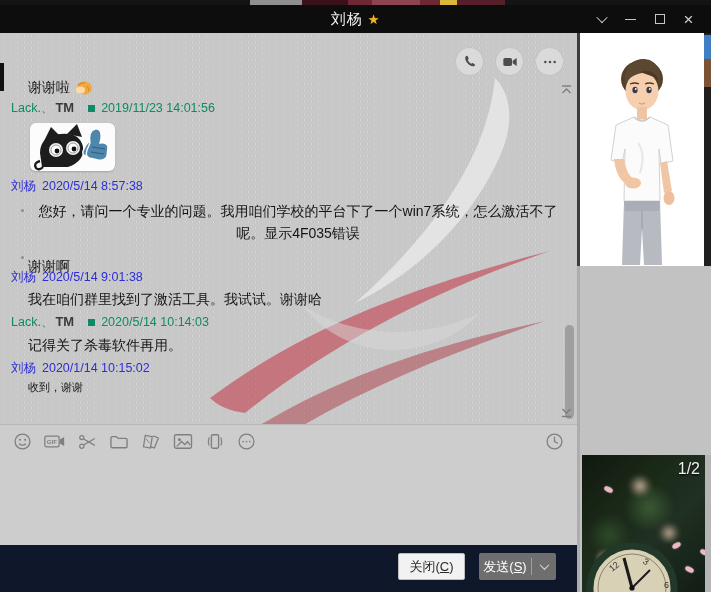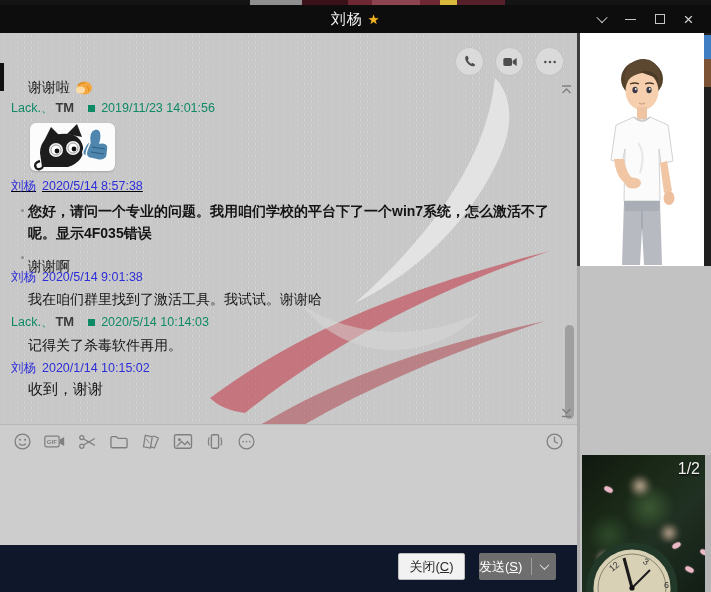--- a/index.html
+++ b/index.html
@@ -47,24 +47,24 @@
     letter-spacing:3px; color:rgba(235,235,235,.85);
     text-shadow:0 1px 0 rgba(120,120,120,.7), 0 -1px 0 rgba(255,255,255,.9); }
 
   
   .hdr-actions { position:absolute; top:15px; left:456px; display:flex; gap:13px; }
   .hdr-btn { width:27px; height:27px; border-radius:50%; background:#dadada;
     display:flex; align-items:center; justify-content:center; cursor:pointer;
     box-shadow:0 0 0 .5px rgba(0,0,0,.05); }
 
   
-  .msg, .meta { position:absolute; white-space:nowrap; }
+  .msg, .meta { position:absolute; white-space:nowrap;text-align:center; }
   .msg { left:28px; color:#141414; font-size:14px; }
-  .msg.wrap { white-space:normal; width:540px; line-height:22px;font-weight:bold; }
-  .msg.big { font-size:15px; }
+  .msg.wrap { white-space:normal; width:540px; line-height:22px; }
+  .msg.big { font-size:11px; }
   .meta { left:11px; font-size:12.5px; }
   .meta .nm-green { color:#0f8a66; }
   .meta .nm-blue { color:#2e2ed8; }
   .meta .badge { color:#3a3a3a; font-weight:bold; font-size:13px; margin-left:2px; }
   .meta .sq { display:inline-block; width:7px; height:7px; background:#0f8a66; margin:0 6px 0 14px; }
   .meta .time-green { color:#0f8a66; }
   .meta .time-blue { color:#2e2ed8; margin-left:6px; }
   .dot { position:absolute; width:3px; height:3px; border-radius:50%; background:#8d8d8d; }
 
   .sticker { position:absolute; left:30px; top:90px; width:85px; height:48px;
@@ -86,21 +86,21 @@
   
   .composer { width:577px; height:87px; background:#cdcdcd; outline:none;
     font-size:14px; color:#222; padding:6px 10px; }
   .btn-row { position:relative; width:577px; height:47px; background:#0f172a; }
   .btn-close { position:absolute; left:398px; top:8px; width:67px; height:27px;
     background:#f2f2f2; border:1px solid #bdbdbd; border-radius:2px; font-size:13px;
     color:#2a2a2a; font-family:inherit; cursor:pointer; }
   .btn-send { position:absolute; left:479px; top:8px; width:77px; height:27px;
     background:#6e6e6e; border:none; border-radius:2px; color:#fff; font-size:13px;
     font-family:inherit; display:flex; align-items:center; cursor:pointer; padding:0; }
-  .btn-send .send-label { flex:1; }
+  .btn-send .send-label { flex:1; text-align:center; }
   .btn-send .send-split { width:1px; height:17px; background:rgba(255,255,255,.35); }
   .btn-send .send-caret { width:24px; display:flex; align-items:center; justify-content:center; }
   .send-caret i { width:7px; height:7px; border-left:1.4px solid #e0e0e0;
     border-bottom:1.4px solid #e0e0e0; transform:rotate(-45deg) translate(1px,-1px); }
   u { text-decoration:underline; }
 
   
   .qq-show { position:absolute; left:0; top:0; width:131px; height:233px; background:#fff; overflow:hidden; }
   .side-scrollrail { position:absolute; right:0; top:0; width:7px; height:233px; background:#1f1f1f; }
   .side-scrollrail .blue { position:absolute; top:2px; left:0; width:7px; height:24px; background:#3f7ec2; }
@@ -209,21 +209,21 @@
               <circle cx="43" cy="25" r="5" fill="#fff" stroke="#9a9a9a" stroke-width="1"></circle>
               <circle cx="44" cy="26" r="2.4" fill="#111"></circle>
             <path d="M10,38 Q3,40 6,45 Q9,48 13,44" fill="none" stroke="#1d1d1d" stroke-width="2.4"></path>
             <path d="M62,19 Q58,18 56,22 L53,28 Q52,32 56,33 L58,34" fill="#4e86ad" stroke="#fff" stroke-width="1.4"></path>
             <path d="M60,20 Q58,8 65,6 Q72,5 71,16 L70,20 Q77,19 78,24 L77,33 Q75,38 68,37 L59,35 Q55,33 57,27 Z" fill="#4e86ad" stroke="#fff" stroke-width="1.4"></path>
             <line x1="62" y1="24" x2="75" y2="26" stroke="#2f5f82" stroke-width="1"></line>
             <line x1="61" y1="29" x2="74" y2="31" stroke="#2f5f82" stroke-width="1"></line>
           </svg>
         </div>
 
-        <div class="meta" style="top:145px;text-decoration:underline;">
+        <div class="meta" style="top:145px;">
           <span class="nm-blue">刘杨</span><span class="time-blue">2020/5/14 8:57:38</span>
         </div>
 
         <div class="dot" style="left:21px; top:176px;"></div>
         <div class="msg wrap" style="top:167px;">您好，请问一个专业的问题。我用咱们学校的平台下了一个win7系统，怎么激活不了呢。显示4F035错误</div>
 
         <div class="dot" style="left:21px; top:223px;"></div>
         <div class="msg" style="top:214px;margin-top:11px;">谢谢啊</div>
 
         <div class="meta" style="top:236px;">

